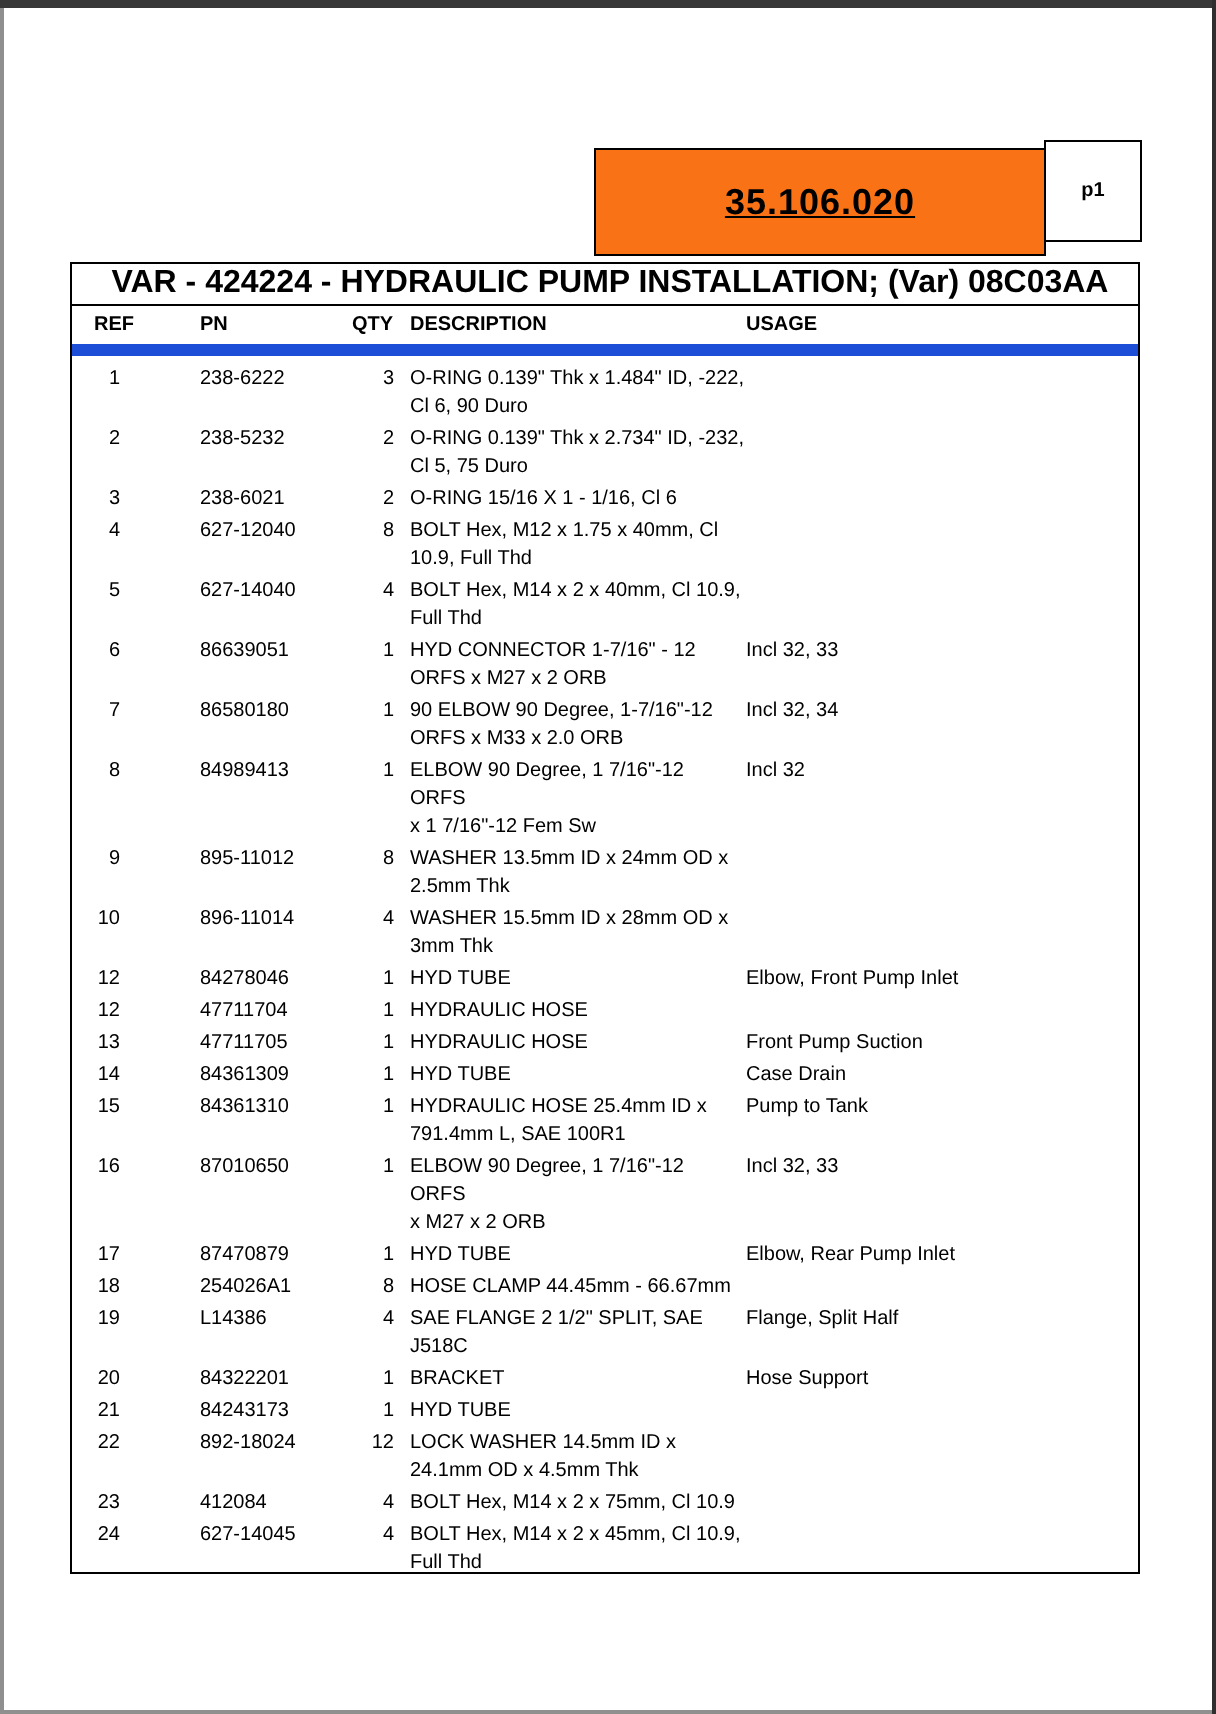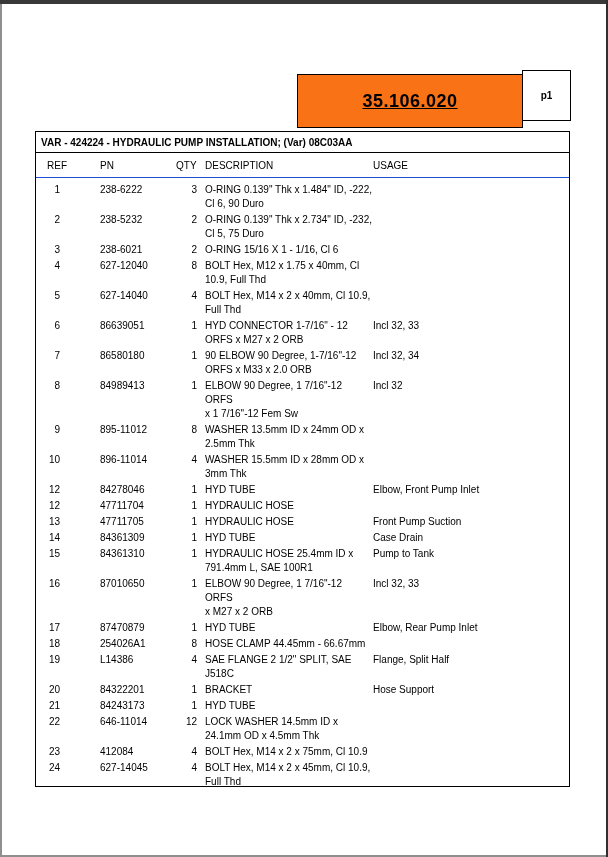--- a/index.html
+++ b/index.html
@@ -34,30 +34,30 @@
 
   
   .parts-table {
     position: absolute; left: 35px; top: 131px; width: 535px; height: 656px;
     border: 1px solid #000; background: #fff;
   }
   .title-row {
     height: 21px; border-bottom: 1px solid #000;
     display: flex; align-items: center;
     padding-left: 5px;
-    font-size: 10px; font-weight: bold;
+    font-size: 16px; font-weight: bold; justify-content: center;
   }
   .grid-row {
     display: grid;
     grid-template-columns: 59px 81px 24px 172px 1fr;
     align-items: start;
   }
   .header-row {
-    height: 25px; border-bottom: 1px solid #1d4ed8;
-    font-size: 10px; font-weight: normal;
+    height: 25px; border-bottom: 6px solid #1d4ed8;
+    font-size: 10px; font-weight: bold;
     align-items: center;
   }
   .tbody { padding-top: 5px; }
   .data-row { font-size: 10px; line-height: 14px; margin-bottom: 2px; }
 
   .h-ref  { text-align: left;  padding-left: 11px; }
   .h-pn   { padding-left: 5px; }
   .h-qty  { text-align: left; }
   .h-desc { padding-left: 5px; }
   .h-usage{ padding-left: 1px; }
@@ -269,21 +269,21 @@
 
   <div class="grid-row data-row">
     <span class="c-ref">21</span>
     <span class="c-pn">84243173</span>
     <span class="c-qty">1</span>
     <span class="c-desc">HYD TUBE</span>
   </div>
 
   <div class="grid-row data-row">
     <span class="c-ref">22</span>
-    <span class="c-pn">646-11014</span>
+    <span class="c-pn">892-18024</span>
     <span class="c-qty">12</span>
     <span class="c-desc">LOCK WASHER 14.5mm ID x
 24.1mm OD x 4.5mm Thk</span>
     <span class="c-usage"></span>
   </div>
 
   <div class="grid-row data-row">
     <span class="c-ref">23</span>
     <span class="c-pn">412084</span>
     <span class="c-qty">4</span>

